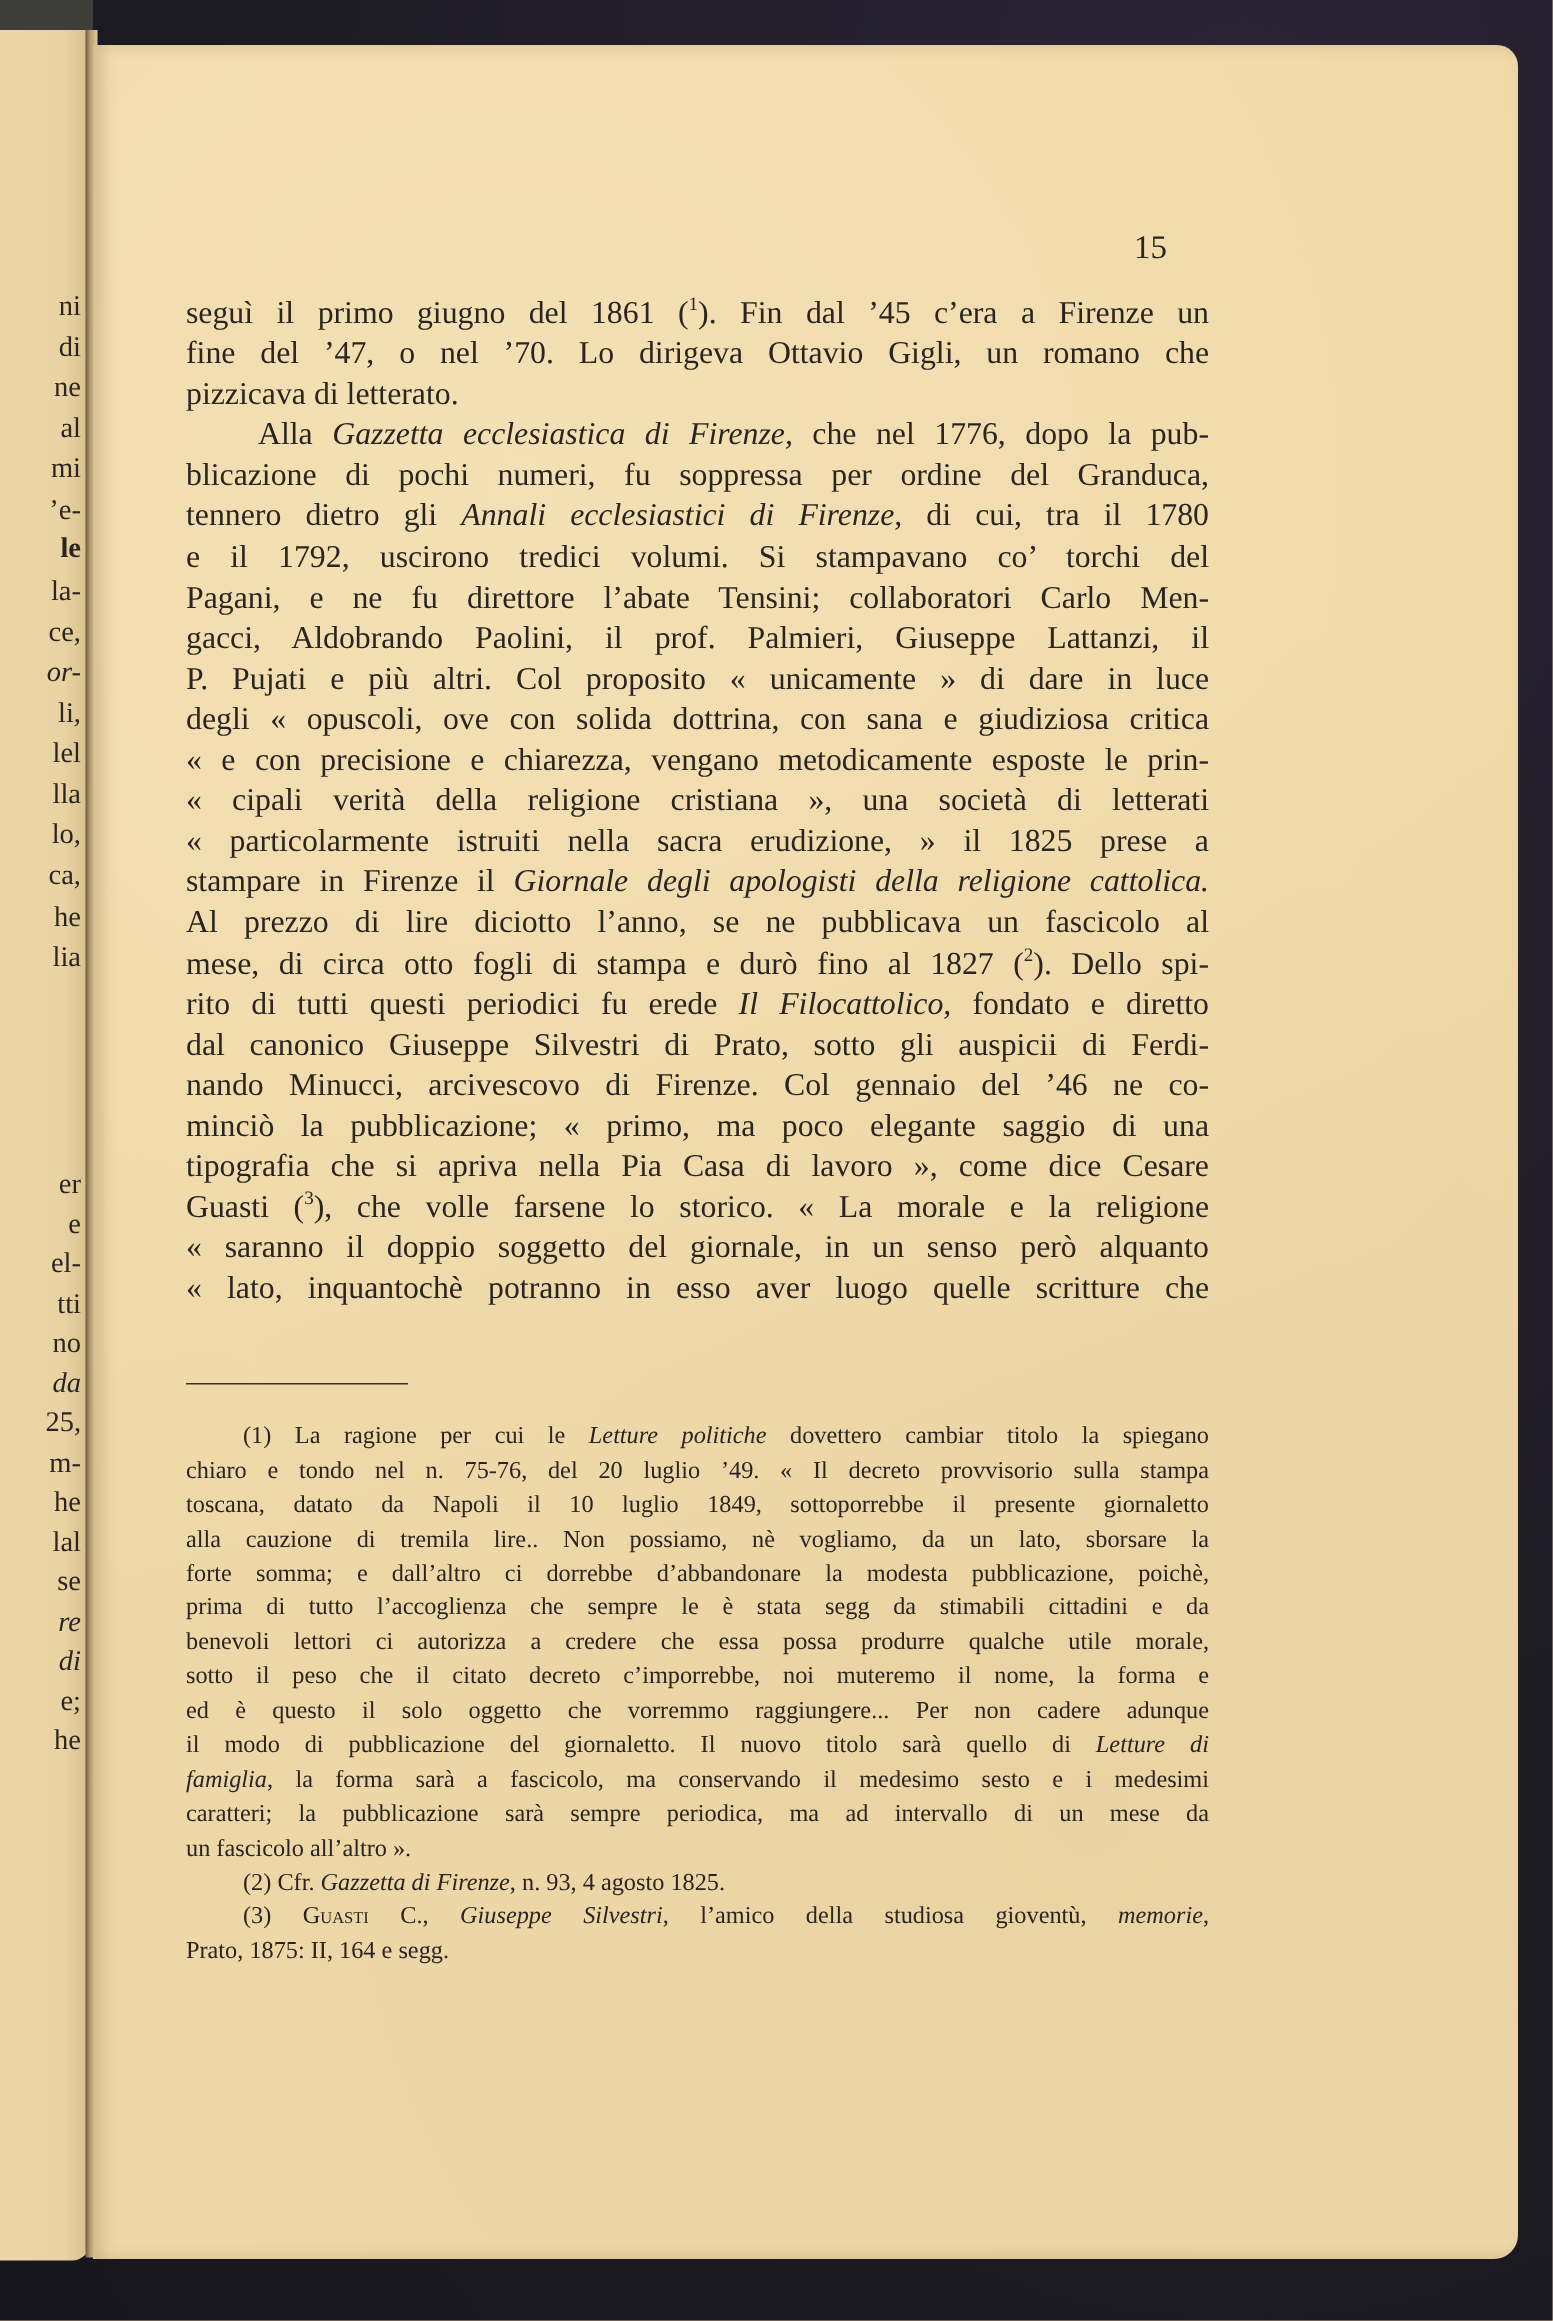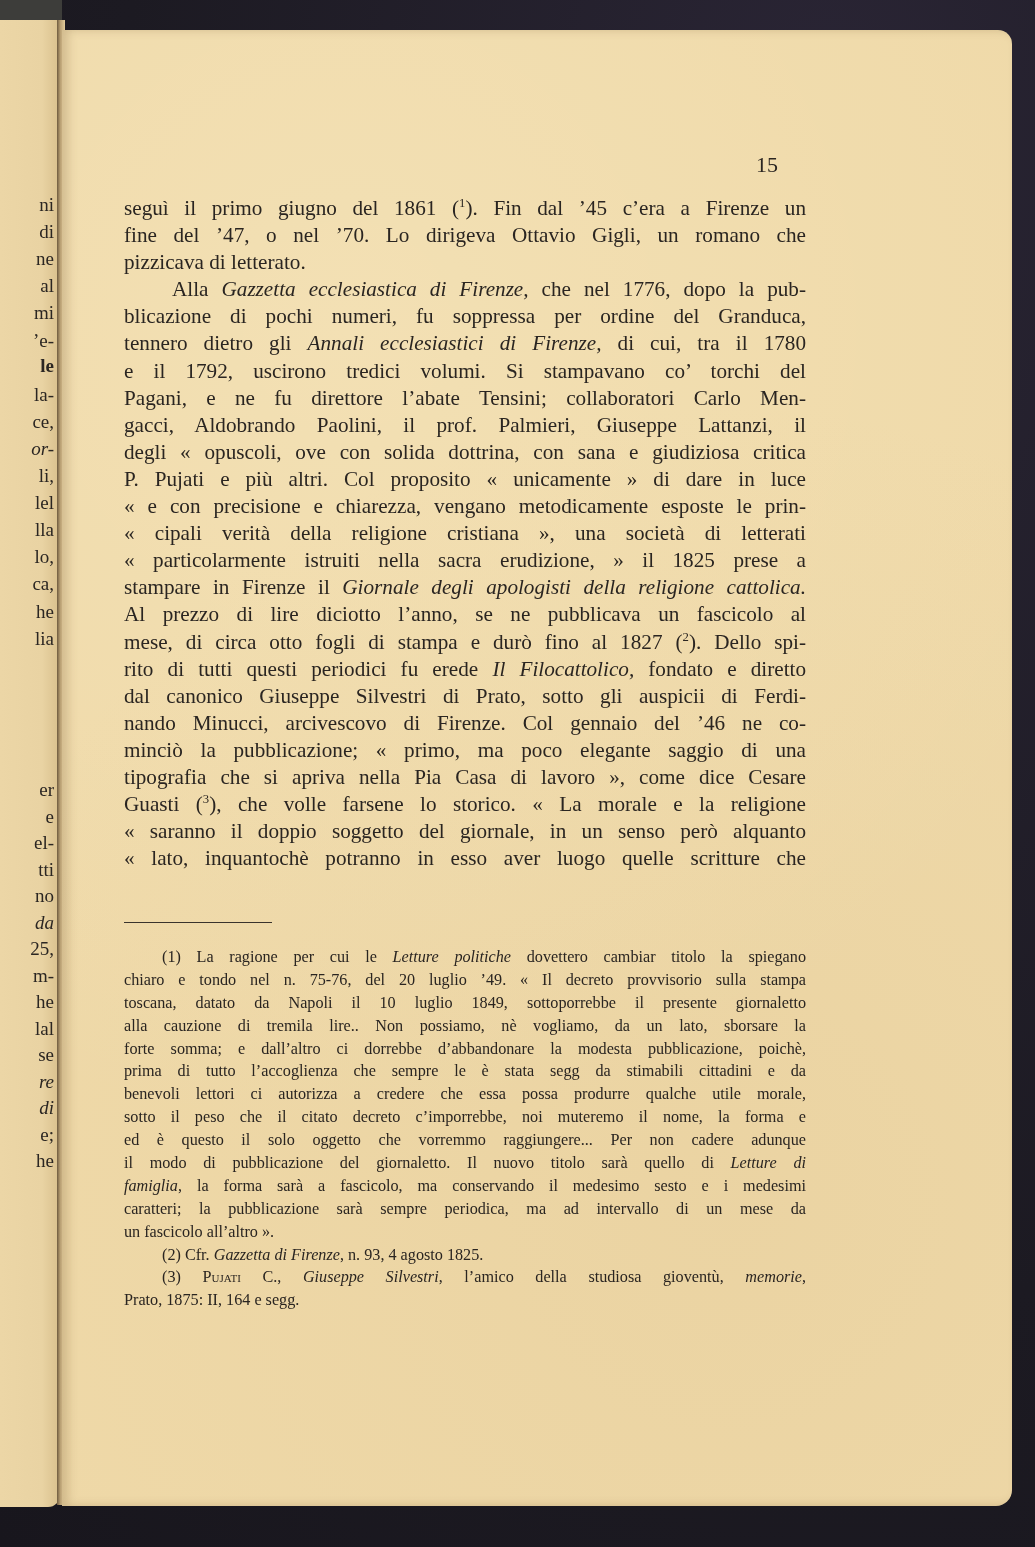--- a/index.html
+++ b/index.html
@@ -169,22 +169,22 @@
 <div class="body-text" id="body-text">
     <span class="line"><span>seguì il primo giugno del 1861 (</span><sup>1</sup><span>). Fin dal ’45 c’era a Firenze un</span></span>
     <span class="line"><span>fine del ’47, o nel ’70. Lo dirigeva Ottavio Gigli, un romano che</span></span>
     <span class="line last"><span>pizzicava di letterato.</span></span>
     <span class="line indent"><span>Alla </span><span class="it">Gazzetta ecclesiastica di Firenze,</span><span> che nel 1776, dopo la pub-</span></span>
     <span class="line"><span>blicazione di pochi numeri, fu soppressa per ordine del Granduca,</span></span>
     <span class="line"><span>tennero dietro gli </span><span class="it">Annali ecclesiastici di Firenze,</span><span> di cui, tra il 1780</span></span>
     <span class="line"><span>e il 1792, uscirono tredici volumi. Si stampavano co’ torchi del</span></span>
     <span class="line"><span>Pagani, e ne fu direttore l’abate Tensini; collaboratori Carlo Men-</span></span>
     <span class="line"><span>gacci, Aldobrando Paolini, il prof. Palmieri, Giuseppe Lattanzi, il</span></span>
+    <span class="line"><span>P. Pujati e più altri. Col proposito « unicamente » di dare in luce</span></span>
     <span class="line"><span>degli « opuscoli, ove con solida dottrina, con sana e giudiziosa critica</span></span>
-    <span class="line"><span>P. Pujati e più altri. Col proposito « unicamente » di dare in luce</span></span>
     <span class="line"><span>« e con precisione e chiarezza, vengano metodicamente esposte le prin-</span></span>
     <span class="line"><span>« cipali verità della religione cristiana », una società di letterati</span></span>
     <span class="line"><span>« particolarmente istruiti nella sacra erudizione, » il 1825 prese a</span></span>
     <span class="line"><span>stampare in Firenze il </span><span class="it">Giornale degli apologisti della religione cattolica.</span></span>
     <span class="line"><span>Al prezzo di lire diciotto l’anno, se ne pubblicava un fascicolo al</span></span>
     <span class="line"><span>mese, di circa otto fogli di stampa e durò fino al 1827 (</span><sup>2</sup><span>). Dello spi-</span></span>
     <span class="line"><span>rito di tutti questi periodici fu erede </span><span class="it">Il Filocattolico,</span><span> fondato e diretto</span></span>
     <span class="line"><span>dal canonico Giuseppe Silvestri di Prato, sotto gli auspicii di Ferdi-</span></span>
     <span class="line"><span>nando Minucci, arcivescovo di Firenze. Col gennaio del ’46 ne co-</span></span>
     <span class="line"><span>minciò la pubblicazione; « primo, ma poco elegante saggio di una</span></span>
@@ -204,15 +204,15 @@
     <span class="line"><span>forte somma; e dall’altro ci dorrebbe d’abbandonare la modesta pubblicazione, poichè,</span></span>
     <span class="line"><span>prima di tutto l’accoglienza che sempre le è stata segg da stimabili cittadini e da</span></span>
     <span class="line"><span>benevoli lettori ci autorizza a credere che essa possa produrre qualche utile morale,</span></span>
     <span class="line"><span>sotto il peso che il citato decreto c’imporrebbe, noi muteremo il nome, la forma e</span></span>
     <span class="line"><span>ed è questo il solo oggetto che vorremmo raggiungere... Per non cadere adunque</span></span>
     <span class="line"><span>il modo di pubblicazione del giornaletto. Il nuovo titolo sarà quello di </span><span class="it">Letture di</span></span>
     <span class="line"><span class="it">famiglia</span><span>, la forma sarà a fascicolo, ma conservando il medesimo sesto e i medesimi</span></span>
     <span class="line"><span>caratteri; la pubblicazione sarà sempre periodica, ma ad intervallo di un mese da</span></span>
     <span class="line last"><span>un fascicolo all’altro ».</span></span>
     <span class="line indent last"><span>(2) Cfr. </span><span class="it">Gazzetta di Firenze</span><span>, n. 93, 4 agosto 1825.</span></span>
-    <span class="line indent"><span>(3) </span><span class="sc">Pujati</span><span> C., </span><span class="it">Giuseppe Silvestri</span><span>, l’amico della studiosa gioventù, </span><span class="it">memorie</span><span>,</span></span>
+    <span class="line indent"><span>(3) </span><span class="sc">Guasti</span><span> C., </span><span class="it">Giuseppe Silvestri</span><span>, l’amico della studiosa gioventù, </span><span class="it">memorie</span><span>,</span></span>
     <span class="line last"><span>Prato, 1875: II, 164 e segg.</span></span>
   </div>
 
 </body></html>

